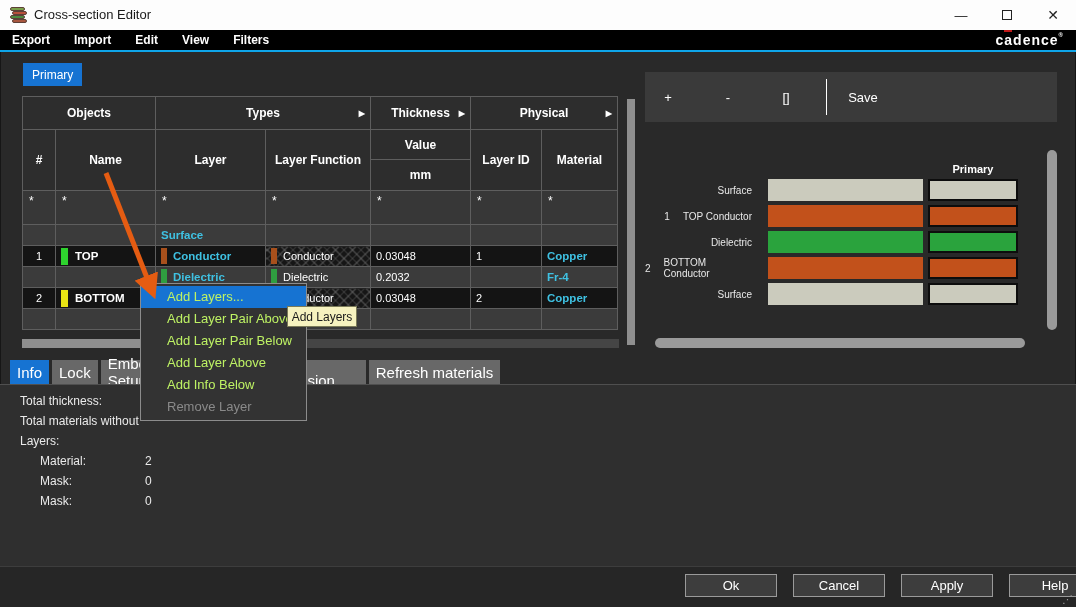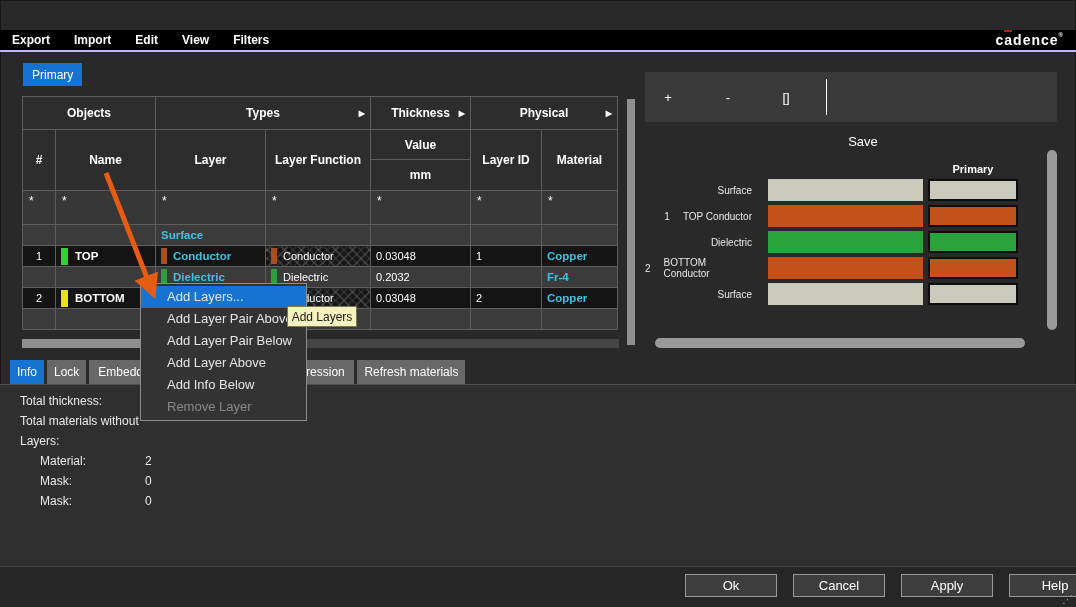--- a/index.html
+++ b/index.html
@@ -20,21 +20,21 @@
   .app-icon .l4 { top:12px; background:#a8563e; left:2px;}
   .title-text { position:absolute; left:34px; top:7px; font-size:13px; color:#1a1a1a; }
   .winbtn { position:absolute; top:0; width:46px; height:30px; display:flex; align-items:center; justify-content:center; color:#222; }
   .winbtn.min { right:92px; font-size:13px; }
   .winbtn.max { right:46px; }
   .winbtn.max .box { width:10px; height:10px; border:1.3px solid #222; }
   .winbtn.close { right:0; font-size:14px; }
 
   
   .menubar { position:absolute; left:0; top:30px; width:1076px; height:22px; background:#000;
-             border-bottom:2px solid #c4b5fd; display:flex; align-items:center; }
+             border-bottom:2px solid #0ea5e9; display:flex; align-items:center; }
   .menu-item { color:#fff; font-size:12px; font-weight:600; padding:0 12px; height:20px; line-height:20px; }
   .brand { position:absolute; right:12px; top:2px; color:#fff; font-size:14px; font-weight:bold; letter-spacing:1px; }
   .brand .mac { position:relative; }
   .brand .mac::before { content:""; position:absolute; left:0; right:1px; top:-2px; height:2px; background:#c01818; }
   .brand .reg { font-size:6px; vertical-align:top; }
 
   
   .sheet-tab { position:absolute; left:23px; top:63px; height:23px; padding:0 9px; background:#1673d2;
                color:#fff; font-size:12px; display:flex; align-items:center; }
 
@@ -81,33 +81,33 @@
   .stack-label { position:absolute; left:645px; width:107px; height:22px; display:flex; align-items:center;
                  justify-content:flex-end; color:#e8e8e8; font-size:10px; }
   .stack-label .idx { margin-right:13px; }
   .stack-bar-wide { position:absolute; left:768px; width:155px; height:22px; }
   .stack-bar-primary { position:absolute; left:928px; width:90px; height:22px; border:2px solid #0d0d0d; }
   .rp-vscroll { position:absolute; left:1047px; top:150px; width:10px; height:180px; background:#9a9a9a; border-radius:5px; }
   .rp-hscroll { position:absolute; left:655px; top:338px; width:370px; height:10px; background:#9a9a9a; border-radius:5px; }
 
   
   .btabs { position:absolute; left:10px; top:360px; display:flex; gap:3px; }
-  .btab { height:24px; padding:0 7px; background:#686868; color:#fff; font-size:12px;
+  .btab { height:24px; padding:0 7px; background:#686868; color:#fff; font-size:15px;
           display:flex; align-items:center; justify-content:center; }
   .btab.selected { background:#1673d2; }
   .btab.w3 { width:150px; } .btab.w4 { width:112px; }
   .info-pane { position:absolute; left:0; top:384px; width:1076px; height:182px; background:#2f2f2f;
                border-top:1px solid #4f4f4f; }
   .info-line { position:absolute; color:#eaeaea; font-size:12px; }
   .info-val  { position:absolute; color:#eaeaea; font-size:12px; }
 
   
   .ctx-menu { position:absolute; left:140px; top:283px; width:167px; background:#333333;
               border:1px solid #8c8c8c; padding:2px 0; z-index:50; }
-  .ctx-item { height:22px; line-height:22px; padding-left:26px; color:#e5e5e5; font-size:13px; white-space:nowrap; }
+  .ctx-item { height:22px; line-height:22px; padding-left:26px; color:#bef264; font-size:13px; white-space:nowrap; }
   .ctx-item.highlighted { background:#1673d2; }
   .ctx-item.disabled { color:#8a8a8a; }
 
   
   .tooltip { position:absolute; left:287px; top:306px; width:70px; height:21px; background:#f6f2bf;
              border:1px solid #7a7a58; color:#1a1a1a; font-size:12px; display:flex; align-items:center;
              justify-content:center; z-index:55; }
 
   
   .anno { position:absolute; left:0; top:0; width:1076px; height:607px; pointer-events:none; z-index:60; }
@@ -117,20 +117,34 @@
   .action-btns { position:absolute; left:685px; top:7px; display:flex; gap:16px; }
   .action-btn { width:92px; height:23px; background:#3d3d3d; border:1px solid #9a9a9a; color:#fff;
                 font-size:13px; display:flex; align-items:center; justify-content:center; }
   .resize-grip { position:absolute; right:3px; bottom:1px; color:#9a9a9a; font-size:11px; }
 </style>
 </head>
 <body>
 
 <div id="window">
 
+  <div class="titlebar">
+    <div class="app-icon">
+      <div class="l l1"></div>
+        <div class="l l2"></div>
+        <div class="l l3"></div>
+        <div class="l l4"></div>
+    </div>
+    <div class="title-text">Cross-section Editor</div>
+    <div class="winbtn min">—</div>
+    <div class="winbtn max">
+        <div class="box"></div>
+      </div>
+    <div class="winbtn close">✕</div>
+  </div>
 
   <div class="menubar">
     <div class="menu-item">Export</div>
     <div class="menu-item">Import</div>
     <div class="menu-item">Edit</div>
     <div class="menu-item">View</div>
     <div class="menu-item">Filters</div>
     <div class="brand">c<span class="mac">a</span>dence<span class="reg">®</span></div>
   </div>
 
@@ -270,21 +284,21 @@
   <div class="tbl-hscroll">
       <div class="thumb"></div>
     </div>
   <div class="tbl-vscroll"></div>
 
   <div class="rp-toolbar">
     <div class="rp-btn" style="left:8px;width:30px;">+</div>
     <div class="rp-btn" style="left:68px;width:30px;">-</div>
     <div class="rp-btn" style="left:126px;width:30px;">[]</div>
     <div class="rp-sep"></div>
-    <div class="rp-btn" style="left:196px;width:44px;margin-top:44px;">Save</div>
+    <div class="rp-btn" style="left:196px;width:44px;">Save</div>
   </div>
 
   <div class="stack-colhdr">Primary</div>
 
   <div class="stack-label" style="top:179px;">
       <span class="idx"></span>
       <span>Surface</span>
     </div>
   <div class="stack-bar-wide" style="top: 179px; background: rgb(203, 203, 189);"></div>
   <div class="stack-bar-primary" style="top: 179px; background: rgb(203, 203, 189);"></div>

